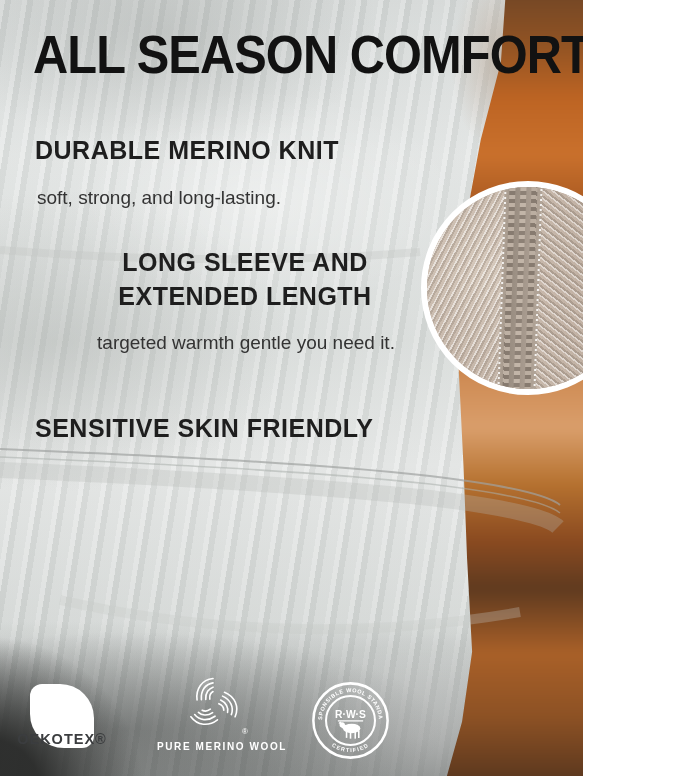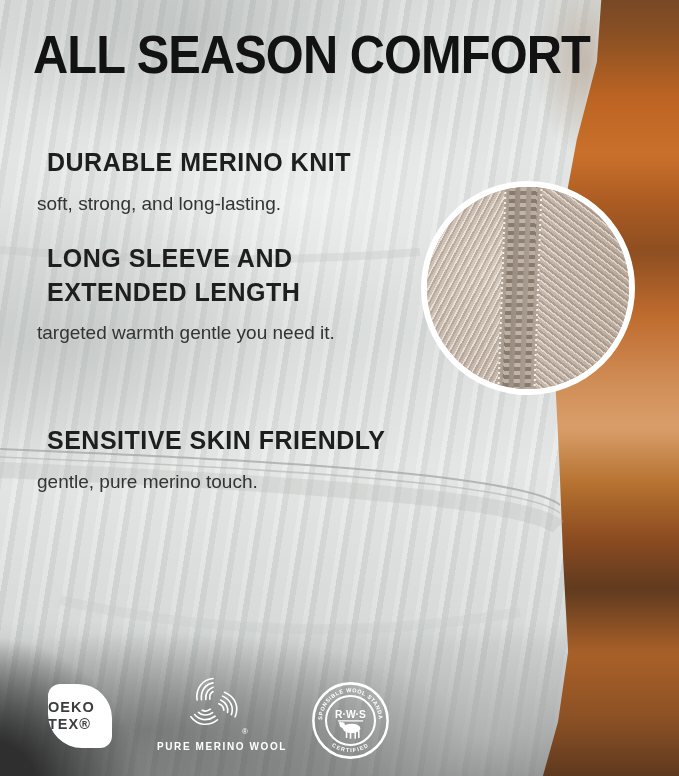--- a/index.html
+++ b/index.html
@@ -1,17 +1,17 @@
 <!DOCTYPE html>
 <html><head>
 <meta charset="utf-8">
 <style>
   html,body{margin:0;padding:0;background:#ffffff;}
   .canvas{
-    position:relative;width:679px;height:776px;overflow:hidden;
+    position:relative;width:583px;height:776px;overflow:hidden;
     font-family:"Liberation Sans",sans-serif;
     background:#3b82f6;
   }
   
   .bg-fabric{
     position:absolute;inset:0;z-index:0;
     background:
       radial-gradient(circle at -2% 102%, rgba(42,43,42,.95) 0 52px, rgba(46,47,46,.55) 95px, rgba(46,47,46,0) 155px),
       radial-gradient(420px 130px at 22% 94%, rgba(70,72,71,.45), rgba(70,72,71,0) 75%),
       linear-gradient(180deg, rgba(0,0,0,0) 0 80%, rgba(96,99,98,.28) 90%, rgba(84,87,86,.5) 100%),
@@ -38,27 +38,27 @@
   
   .folds{position:absolute;inset:0;z-index:2;pointer-events:none;}
   
   .title{
     position:absolute;left:33px;top:24px;z-index:4;margin:0;
     font-size:53px;font-weight:800;letter-spacing:-1px;color:#121212;
     transform:scaleX(.92);transform-origin:left top;white-space:nowrap;
   }
   .feature{position:absolute;left:35px;z-index:4;width:420px;}
   .feature-heading{
-    margin:12px;font-size:25px;font-weight:700;letter-spacing:.5px;color:#1e1e1e;
+    margin:0;font-size:25px;font-weight:700;letter-spacing:.5px;color:#1e1e1e;
     line-height:1.34;white-space:pre-line;
   }
   .feature-sub{
-    margin:5px 0 0 2px;font-size:19px;font-weight:400;color:#333333;line-height:1.25;
-  }
-  .f1{top:134px;} .f2{top:230px;} .f3{top:412px;} .f4{top:522px;}
+    margin:18px 0 0 2px;font-size:19px;font-weight:400;color:#333333;line-height:1.25;
+  }
+  .f1{top:134px;} .f2{top:246px;text-align:center;} .f3{top:412px;} .f4{top:522px;}
   
   .inset{
     position:absolute;left:421px;top:181px;width:202px;height:202px;z-index:5;
     border-radius:50%;border:6px solid #ffffff;overflow:hidden;background:#c9bbae;
   }
   .inset-tex-left{
     position:absolute;inset:0;
     background:
       repeating-linear-gradient(118deg, rgba(255,255,255,.5) 0 1.5px, rgba(158,144,131,.45) 1.5px 3.5px, rgba(0,0,0,0) 3.5px 6px),
       radial-gradient(120px 120px at 30% 40%, #d6c9bc, #c3b4a7);
@@ -78,23 +78,23 @@
       repeating-linear-gradient(180deg, #877b70 0 4px, #beb1a4 4px 8px),
       repeating-linear-gradient(180deg, #8d8176 0 4px, #c2b5a8 4px 8px),
       repeating-linear-gradient(180deg, #877b70 0 4px, #bbaea1 4px 8px),
       linear-gradient(90deg,#b2a598,#9a8e82 30%,#a89b8f 70%,#b2a598);
     background-size:2px auto,2px auto,6px auto,6px auto,6px auto,auto;
     background-position:0 0,36px 0,5px 0,16px 0,27px 0,0 0;
     background-repeat:repeat-y,repeat-y,repeat-y,repeat-y,repeat-y,no-repeat;
   }
   
   .badge-oeko{
-    position:absolute;left:48px;top:684px;width:64px;height:64px;z-index:6;
+    position:absolute;left:30px;top:684px;width:64px;height:64px;z-index:6;
     background:#ffffff;border-radius:12px 34px 12px 34px;
-    display:flex;flex-direction:column;align-items:flex-start;justify-content:center;
+    display:flex;flex-direction:row;align-items:flex-end;justify-content:center;
   }
   .badge-oeko span{
     font-size:14.5px;font-weight:700;letter-spacing:1px;color:#3b3d3f;line-height:1.2;
   }
   .badge-wool{position:absolute;left:145px;top:675px;width:136px;height:88px;z-index:6;}
   .badge-wool .mark{position:absolute;left:39px;top:0;width:58px;height:58px;}
   .badge-wool .reg{position:absolute;left:97px;top:52px;font-size:8px;color:#ffffff;}
   .badge-wool .label{
     position:absolute;left:9px;top:66px;width:136px;text-align:center;
     font-size:10px;font-weight:600;letter-spacing:1.6px;color:#ffffff;white-space:nowrap;
@@ -127,21 +127,20 @@
   </section>
 
   <section class="feature f2">
     <h2 class="feature-heading">LONG SLEEVE AND
 EXTENDED LENGTH</h2>
     <p class="feature-sub">targeted warmth gentle you need it.</p>
   </section>
 
   <section class="feature f3">
     <h2 class="feature-heading">SENSITIVE SKIN FRIENDLY</h2>
-    <p class="feature-sub">gentle, pure merino touch.</p>
   </section>
 
 
   <div class="inset">
     <div class="inset-tex-left"></div>
     <div class="inset-tex-right"></div>
     <div class="inset-seam"></div>
   </div>
 
   <div class="badge-oeko">

